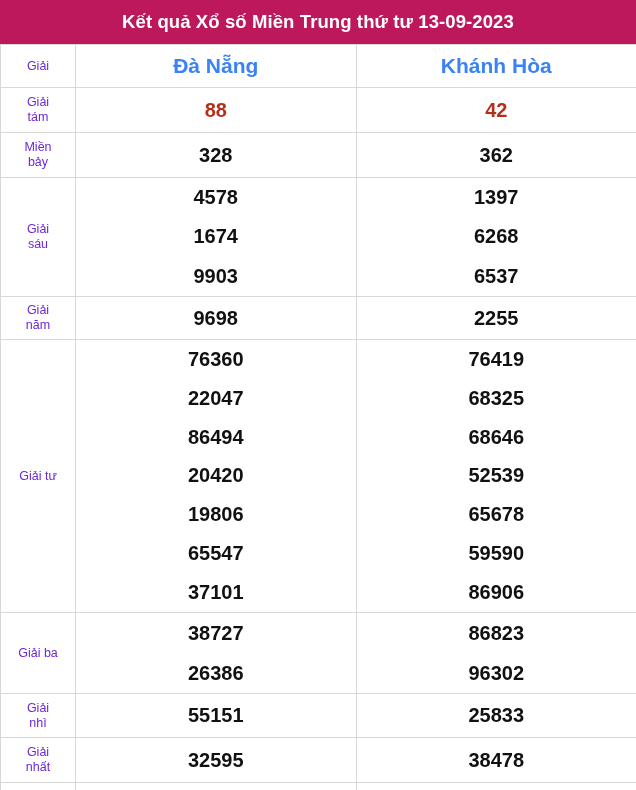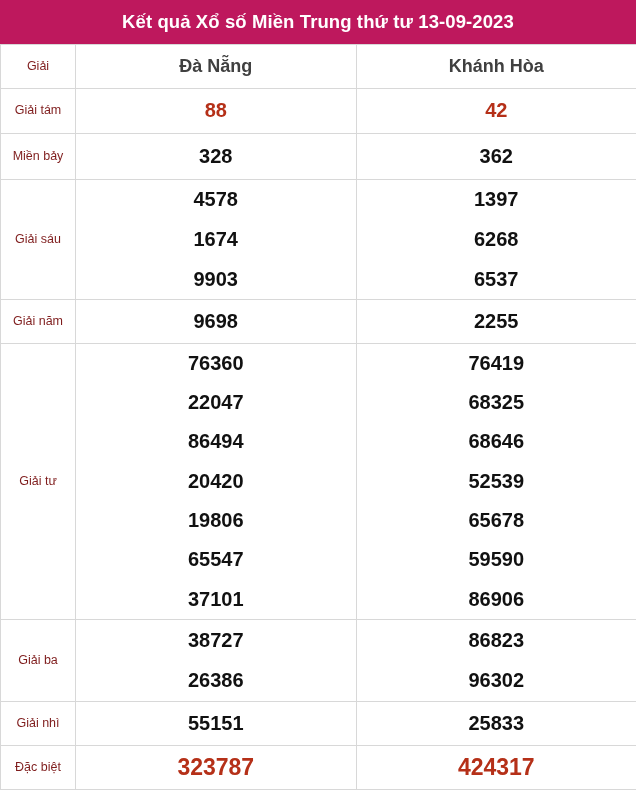--- a/index.html
+++ b/index.html
@@ -50,24 +50,24 @@
   table.lottery td {
     border: 1px solid #d8d8d8;
     padding: 0;
     text-align: center;
     vertical-align: middle;
     background: #ffffff;
   }
 
   table.lottery td.label {
     font-size: 12.5px;
-    color: #7f1d1d;
+    color: #6d28d9;
     font-weight: normal;
     line-height: 1.2;
-    padding: 2px 3px;
+    padding: 2px 17px;
   }
 
   table.lottery td.num {
     font-size: 20px;
     font-weight: bold;
     color: #111111;
     line-height: 1.25;
   }
 
   table.lottery td.num.accent {
@@ -90,23 +90,23 @@
   tr.r-bay       td { height: 40px; }
   tr.r-sau       td { height: 114px; }
   tr.r-nam       td { height: 38px; }
   tr.r-tu        td { height: 268px; }
   tr.r-ba        td { height: 76px; }
   tr.r-nhi       td { height: 39px; }
   tr.r-nhat      td { height: 40px; }
   tr.r-db        td { height: 38px; }
 
   tr.r-head td.prov-head {
-    font-size: 18px;
+    font-size: 21px;
     font-weight: bold;
-    color: #404040;
+    color: #3b82f6;
   }
 
   tr.r-db td.num { font-size: 23px; }
 </style>
 </head>
 <body>
 
 <div class="result-table-wrap">
 
   <div class="title-bar">Kết quả Xổ số Miền Trung thứ tư 13-09-2023</div>
@@ -233,20 +233,33 @@
               <span>55151</span>
             </div>
         </td>
         <td class="num">
           <div class="stack">
               <span>25833</span>
             </div>
         </td>
       </tr>
 
+      <tr class="r-nhat">
+        <td class="label">Giải nhất</td>
+        <td class="num">
+          <div class="stack">
+              <span>32595</span>
+            </div>
+        </td>
+        <td class="num">
+          <div class="stack">
+              <span>38478</span>
+            </div>
+        </td>
+      </tr>
 
       <tr class="r-db">
         <td class="label">Đặc biệt</td>
         <td class="num accent">
           <div class="stack">
               <span>323787</span>
             </div>
         </td>
         <td class="num accent">
           <div class="stack">

